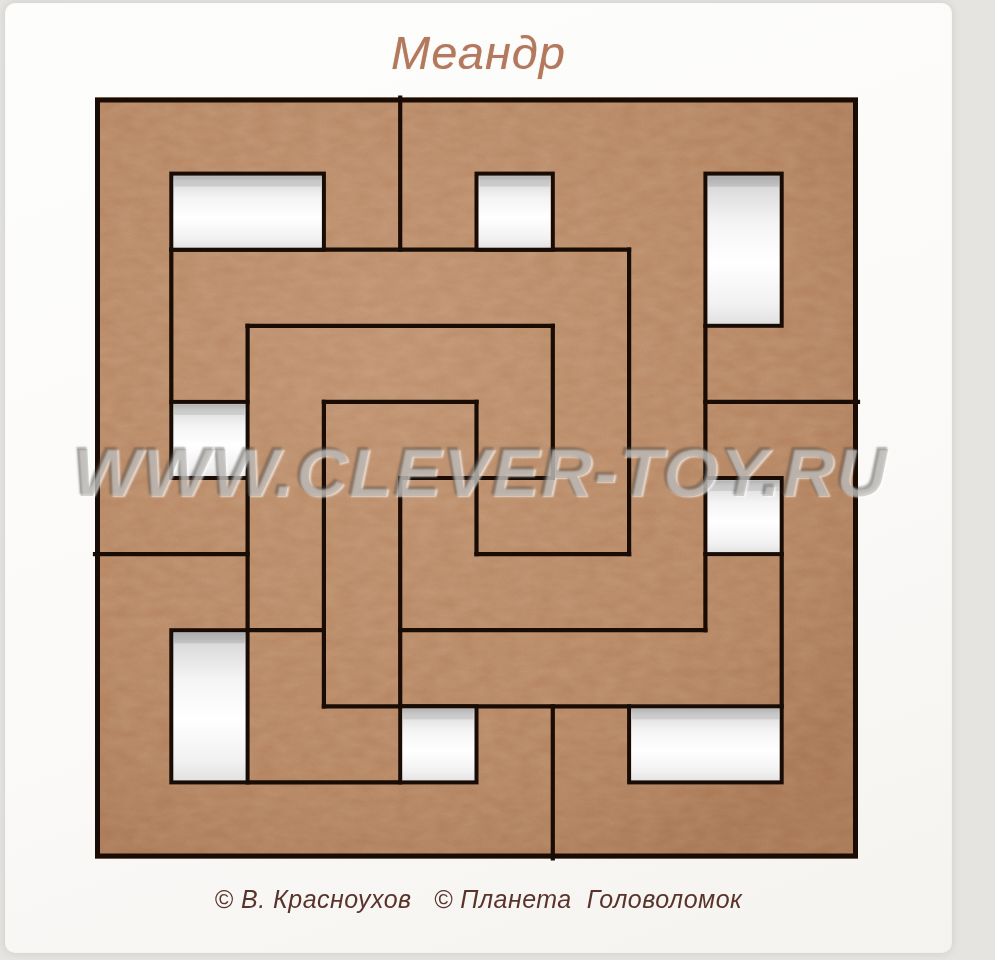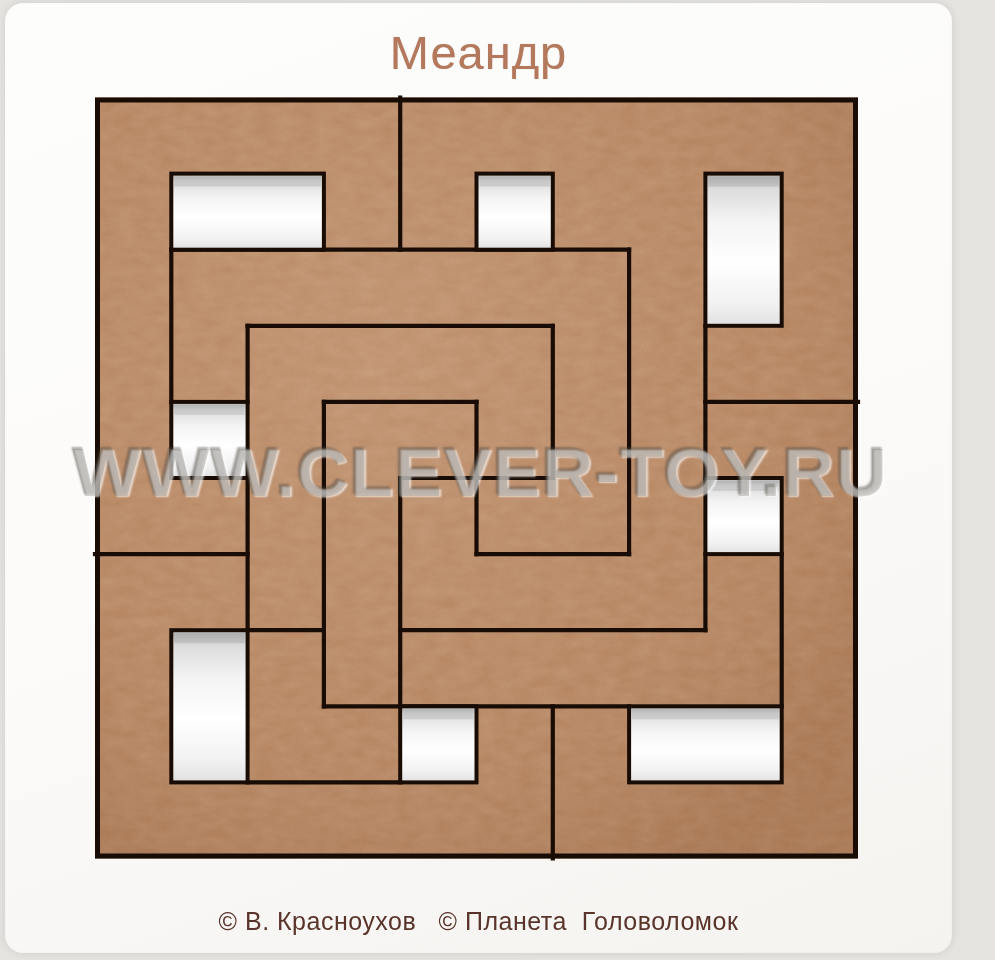--- a/index.html
+++ b/index.html
@@ -1,29 +1,30 @@
 <!DOCTYPE html>
 <html style="--title-color: #b4785c; --credits-color: #5a342b;"><head>
 <meta charset="utf-8">
 <style>
   html,body{margin:0;padding:0;background:#e6e4e1;width:995px;height:960px;overflow:hidden;}
   .page{position:relative;width:995px;height:960px;font-family:"Liberation Sans","DejaVu Sans",sans-serif;}
   .board{
     position:absolute;left:5px;top:3px;width:947px;height:950px;
     background:linear-gradient(160deg,#fdfdfb 0%,#fbfaf8 55%,#f4f3f0 100%);
-    border-radius:18px;
+    border-radius:10px;
     box-shadow:0 0 10px rgba(0,0,0,0.10), inset 0 0 2px rgba(0,0,0,0.05);
+    font-style:italic;
   }
   .title{
     position:absolute;left:0;top:22px;width:947px;text-align:center;
     font-size:47px;letter-spacing:1px;color:var(--title-color);
     text-shadow:0 0 1px rgba(120,70,45,0.35);
   }
   .credits{
-    position:absolute;left:0;top:904px;width:947px;text-align:center;
+    position:absolute;left:0;top:882px;width:947px;text-align:center;
     font-size:25px;color:var(--credits-color);white-space:pre;
     letter-spacing:0.5px;
   }
   .watermark{
     position:absolute;left:475px;top:428px;transform:translateX(-50%) scaleY(0.94);
     font-size:72px;font-weight:bold;white-space:nowrap;letter-spacing:1px;
     color:rgba(128,124,119,0.33);
     text-shadow:2px 2px 2px rgba(255,255,255,0.65), -1px -2px 2px rgba(70,65,60,0.40);
     z-index:6;pointer-events:none;
   }

